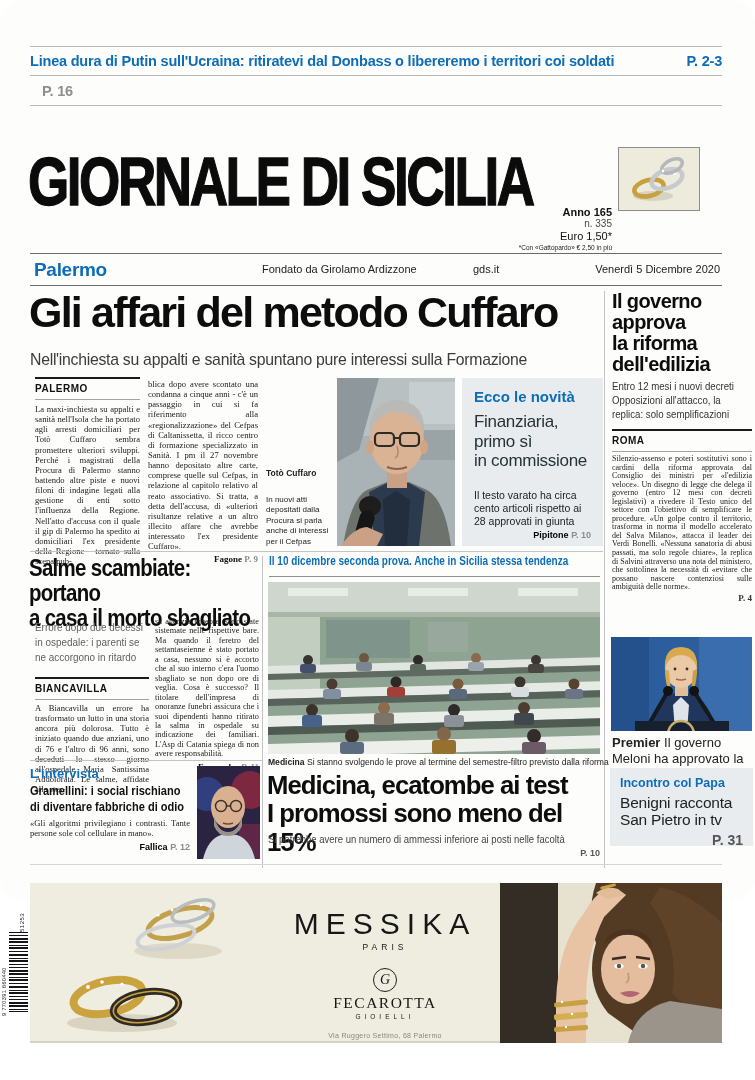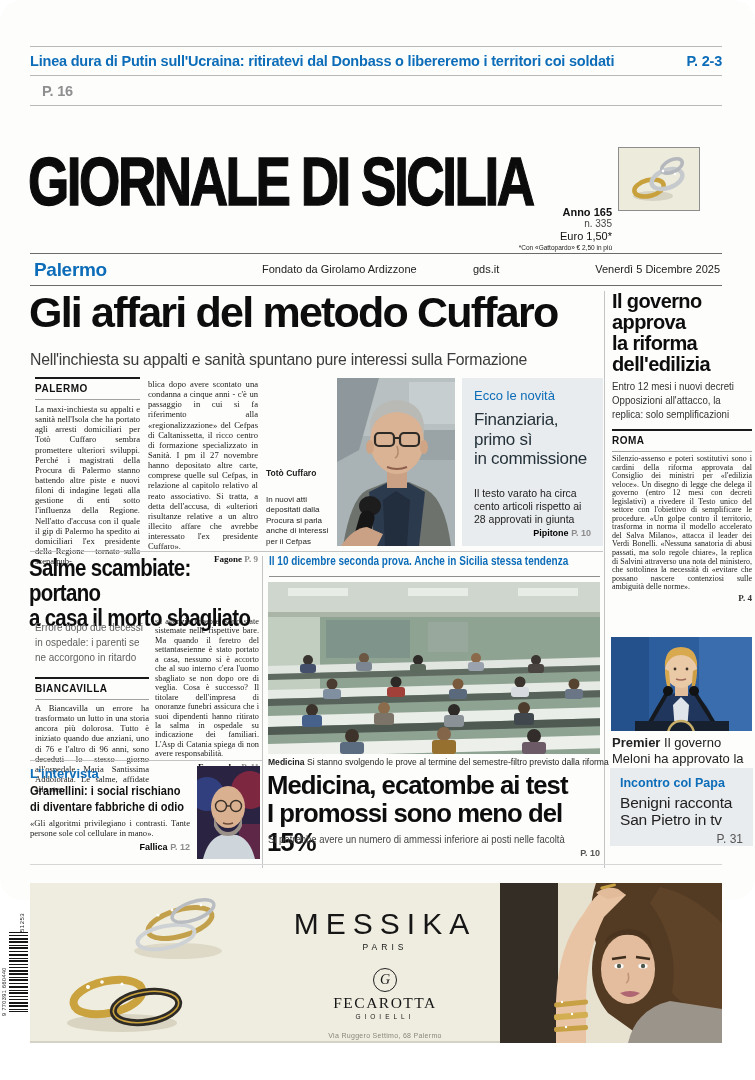--- a/index.html
+++ b/index.html
@@ -61,21 +61,21 @@
   .lead-sub{position:absolute;left:30px;top:350px;font-size:17px;color:#3c3c3c;
     letter-spacing:-0.3px;white-space:nowrap;transform:scaleX(0.93);transform-origin:left;}
   .lead-kicker{position:absolute;left:35px;top:377px;width:105px;}
   .lead-col1{position:absolute;left:35px;top:404px;width:105px;}
   .lead-col2{position:absolute;left:148px;top:379px;width:110px;}
   .lead-caption{position:absolute;left:266px;top:468px;width:68px;font-size:8px;line-height:1.3;color:#222;}
   .lead-caption .cap-t{font-size:8.5px;font-weight:bold;display:block;margin-bottom:16px;}
   .lead-photo{position:absolute;left:337px;top:378px;width:118px;height:168px;overflow:hidden;}
 
   .fin-box{position:absolute;left:462px;top:378px;width:141px;height:168px;background:#e9ecee;padding:10px 12px;}
-  .fin-kicker{font-size:13px;font-weight:normal;color:var(--blue);}
+  .fin-kicker{font-size:15px;font-weight:bold;color:var(--blue);}
   .fin-hl{margin-top:7px;font-size:17px;line-height:1.16;color:#25323a;letter-spacing:-0.3px;}
   .fin-body{margin-top:18px;font-size:10.5px;line-height:1.25;color:#222;}
   .fin-byline{text-align:right;font-size:9px;font-weight:bold;margin-top:1px;}
   .fin-byline .pg{color:#8c8c8c;}
 
   
   .salme-hl{position:absolute;left:29px;top:556px;width:270px;font-size:23.5px;line-height:1.06;
     font-weight:bold;letter-spacing:-0.8px;color:var(--ink);transform:scaleX(0.87);transform-origin:left top;}
   .salme-sub{position:absolute;left:35px;top:620px;width:126px;font-size:11px;line-height:1.38;
     color:#5f5f5f;transform:scaleX(0.9);transform-origin:left top;}
@@ -113,21 +113,21 @@
     color:#333;transform:scaleX(0.92);transform-origin:left top;}
   .gov-kicker{position:absolute;left:612px;top:429px;width:140px;}
   .gov-body{position:absolute;left:612px;top:455px;width:140px;font-size:8px;line-height:1.07;}
   .gov-page{text-align:right;font-size:9px;font-weight:bold;color:#333;margin-top:2px;}
   .gov-photo{position:absolute;left:611px;top:637px;width:141px;height:94px;overflow:hidden;}
   .gov-caption{position:absolute;left:612px;top:735px;width:140px;font-size:13px;line-height:1.25;color:#222;}
   .gov-caption .cap-t{font-weight:bold;}
   .papa-box{position:absolute;left:610px;top:768px;width:143px;height:78px;background:#e9ecee;padding:8px 10px;}
   .papa-kicker{font-size:12.5px;font-weight:bold;color:var(--blue);}
   .papa-hl{margin-top:4px;font-size:15.5px;line-height:1.12;color:#222;letter-spacing:-0.2px;}
-  .papa-page{text-align:right;font-size:12px;font-weight:normal;color:#555;margin-top:3px;}
+  .papa-page{text-align:right;font-size:14px;font-weight:bold;color:#555;margin-top:3px;}
 
   
   .ad{position:absolute;left:30px;top:883px;width:692px;height:160px;background:#efede0;
     border-bottom:2px solid #d4d2c4;}
   .ad-rings{position:absolute;left:0;top:0;width:235px;height:160px;}
   .ad-center{position:absolute;left:235px;top:24px;width:240px;text-align:center;color:#161616;}
   .ad-brand{font-size:30px;letter-spacing:7px;font-weight:500;}
   .ad-brand-sub{font-size:8.5px;letter-spacing:4px;margin-top:1px;}
   .ad-mono{margin:16px auto 2px;width:24px;height:24px;border:1.3px solid #222;border-radius:50%;
     font-family:var(--serif);font-size:14px;line-height:22px;font-style:italic;}
@@ -175,21 +175,21 @@
     <div class="anno">Anno 165</div>
     <div class="numero">n. 335</div>
     <div class="price">Euro 1,50*</div>
     <div class="note">*Con «Gattopardo» € 2,50 in più</div>
   </div>
 
   <div class="dateline">
     <span class="dl-edition">Palermo</span>
     <span class="dl-founded">Fondato da Girolamo Ardizzone</span>
     <span class="dl-site">gds.it</span>
-    <span class="dl-date">Venerdì 5 Dicembre 2025</span>
+    <span class="dl-date">Venerdì 5 Dicembre 2020</span>
   </div>
 
   <div class="vdiv" style="left:604px;top:291px;height:577px;"></div>
 
   <div class="lead-hl">Gli affari del metodo Cuffaro</div>
   <div class="lead-sub">Nell'inchiesta su appalti e sanità spuntano pure interessi sulla Formazione</div>
   <div class="lead-kicker kicker-box" style="position:absolute;left:35px;top:377px;width:105px;">PALERMO</div>
   <div class="lead-col1 body-serif">La maxi-inchiesta su appalti e sanità nell'Isola che ha portato agli arresti domiciliari per Totò Cuffaro sembra promettere ulteriori sviluppi. Perché i magistrati della Procura di Palermo stanno battendo altre piste e nuovi filoni di indagine legati alla gestione di enti sotto l'influenza della Regione. Nell'atto d'accusa con il quale il gip di Palermo ha spedito ai domiciliari l'ex presidente della Regione - tornato sulla scena pub-</div>
   <div class="lead-col2">
     <div class="body-serif">blica dopo avere scontato una condanna a cinque anni - c'è un passaggio in cui si fa riferimento alla «regionalizzazione» del Cefpas di Caltanissetta, il ricco centro di formazione specializzato in Sanità. I pm il 27 novembre hanno depositato altre carte, comprese quelle sul Cefpas, in relazione al capitolo relativo al reato associativo. Si tratta, a detta dell'accusa, di «ulteriori risultanze relative a un altro illecito affare che avrebbe interessato l'ex presidente Cuffaro».</div>

